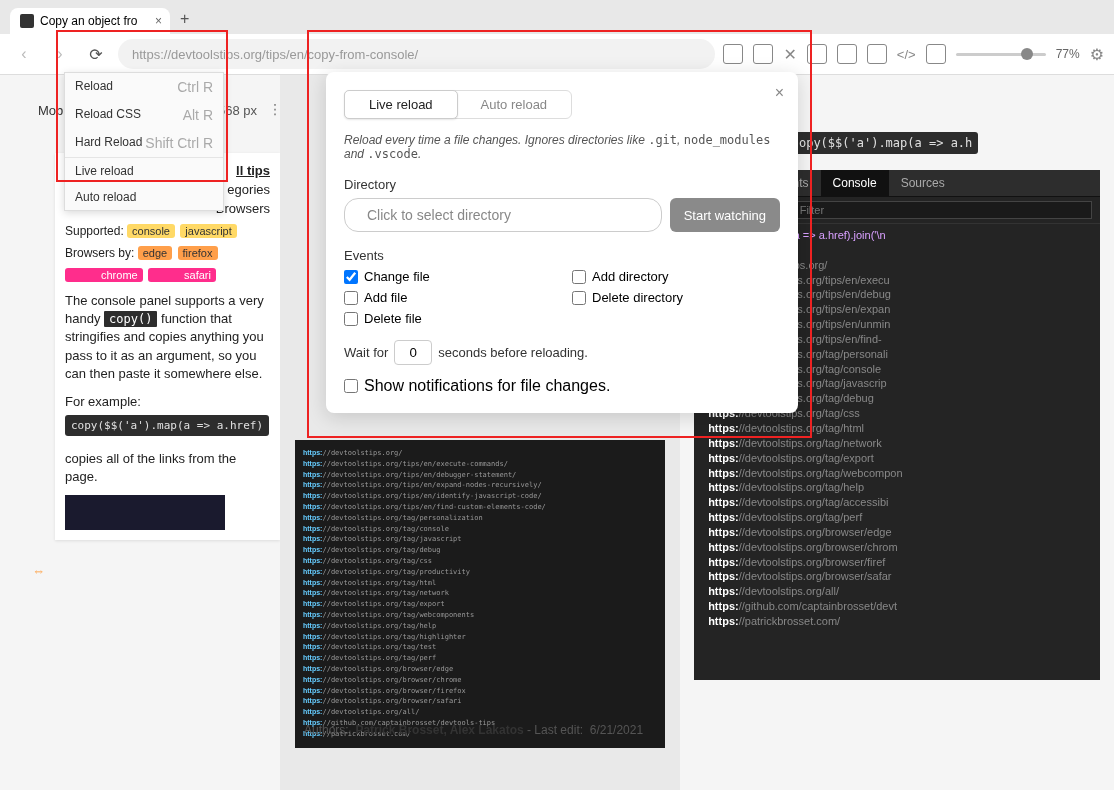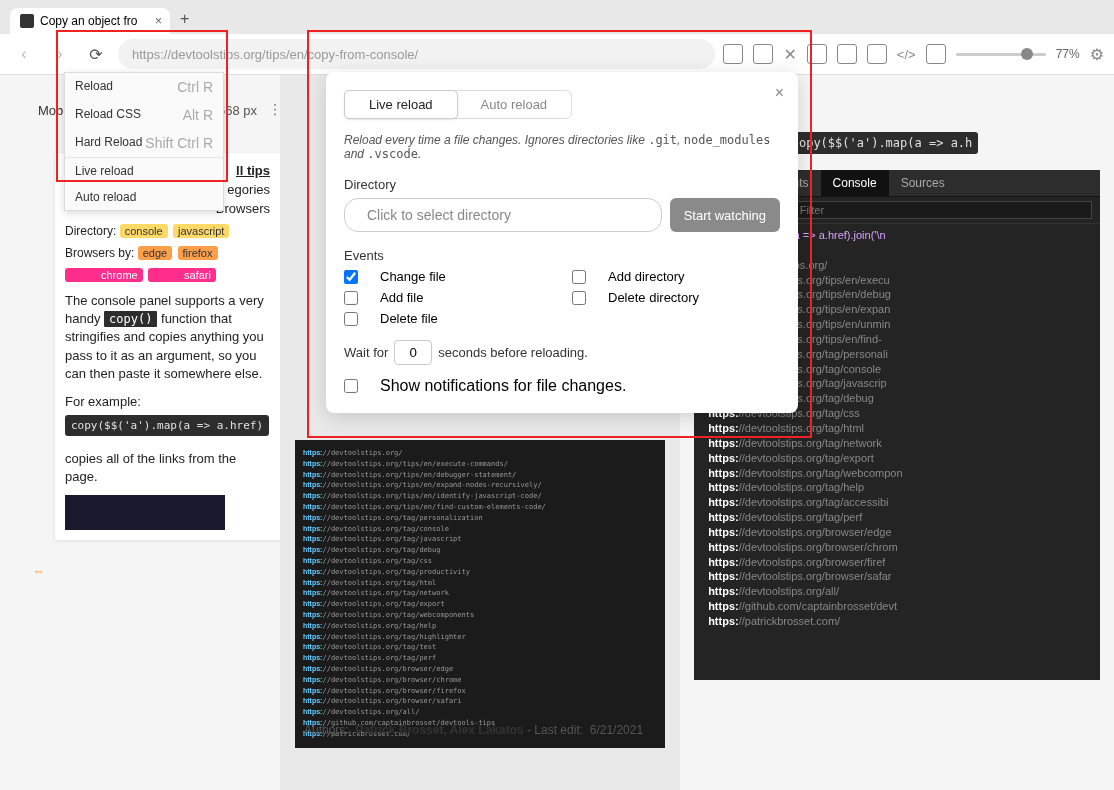--- a/index.html
+++ b/index.html
@@ -66,21 +66,21 @@
 .rp-tabs { display: flex; gap: 0; border: 1px solid #ddd; border-radius: 6px; width: fit-content; margin-bottom: 14px; }
 .rp-tab { padding: 6px 24px; font-size: 13px; color: #888; }
 .rp-tab.active { background: #fff; border: 1px solid #ccc; border-radius: 5px; margin: -1px; color: #222; box-shadow: 0 1px 2px rgba(0,0,0,0.1); }
 .rp-desc { font-size: 12px; color: #555; font-style: italic; margin-bottom: 16px; }
 .rp-desc code { font-family: monospace; font-style: normal; }
 .rp-label { font-size: 13px; color: #333; margin-bottom: 6px; }
 .rp-dir-row { display: flex; gap: 8px; margin-bottom: 16px; }
 .rp-dir-input { flex: 1; border: 1px solid #ccc; border-radius: 14px; padding: 8px 22px; font-size: 14px; color: #888; }
 .rp-watch-btn { background: #8a8a8a; color: #fff; border: none; border-radius: 6px; padding: 8px 14px; font-size: 13px; }
 .rp-events { display: grid; grid-template-columns: 1fr 1fr; gap: 6px 20px; margin-bottom: 14px; font-size: 13px; }
-.rp-check { display: flex; align-items: center; gap: 22px; }
+.rp-check { display: flex; align-items: center; gap: 6px; }
 .rp-check input { width: 14px; height: 14px; }
 .rp-wait { font-size: 13px; color: #333; display: flex; align-items: center; gap: 6px; margin-bottom: 12px; }
 .rp-wait input { width: 38px; border: 1px solid #ccc; border-radius: 4px; padding: 4px 6px; text-align: center; }
 
 .right-top { padding: 14px; }
 .brand-badge { display: inline-block; border: 2px solid #333; padding: 4px 6px; font-size: 10px; font-weight: bold; position: relative; background: #fff; }
 .brand-badge::after { content: ""; position: absolute; right: -6px; top: 6px; width: 0; height: 0; border-left: 6px solid #333; border-top: 4px solid transparent; border-bottom: 4px solid transparent; }
 .for-ex { margin-top: 16px; font-size: 15px; }
 .for-ex .code-block { font-size: 12px; }
 
@@ -139,21 +139,21 @@
   <div class="col-left">
     <span class="mobile-label">Mobil</span>
     <span class="dim-text"><span>568 px</span></span>
     <span class="dots">⋮</span>
 
     <div class="article">
       <div class="alltips">ll tips</div>
       <div class="cats">egories</div>
       <div class="brw">Browsers</div>
       <div class="art-row">
-        <span>Directory:</span>
+        <span>Supported:</span>
         <span class="tag yellow">console</span>
         <span class="tag yellow">javascript</span>
       </div>
       <div class="art-row">
         <span>Browsers by:</span>
         <span class="tag orange">edge</span>
         <span class="tag orange">firefox</span>
       </div>
       <div class="art-row">
         <span class="tag pink">chrome</span>

